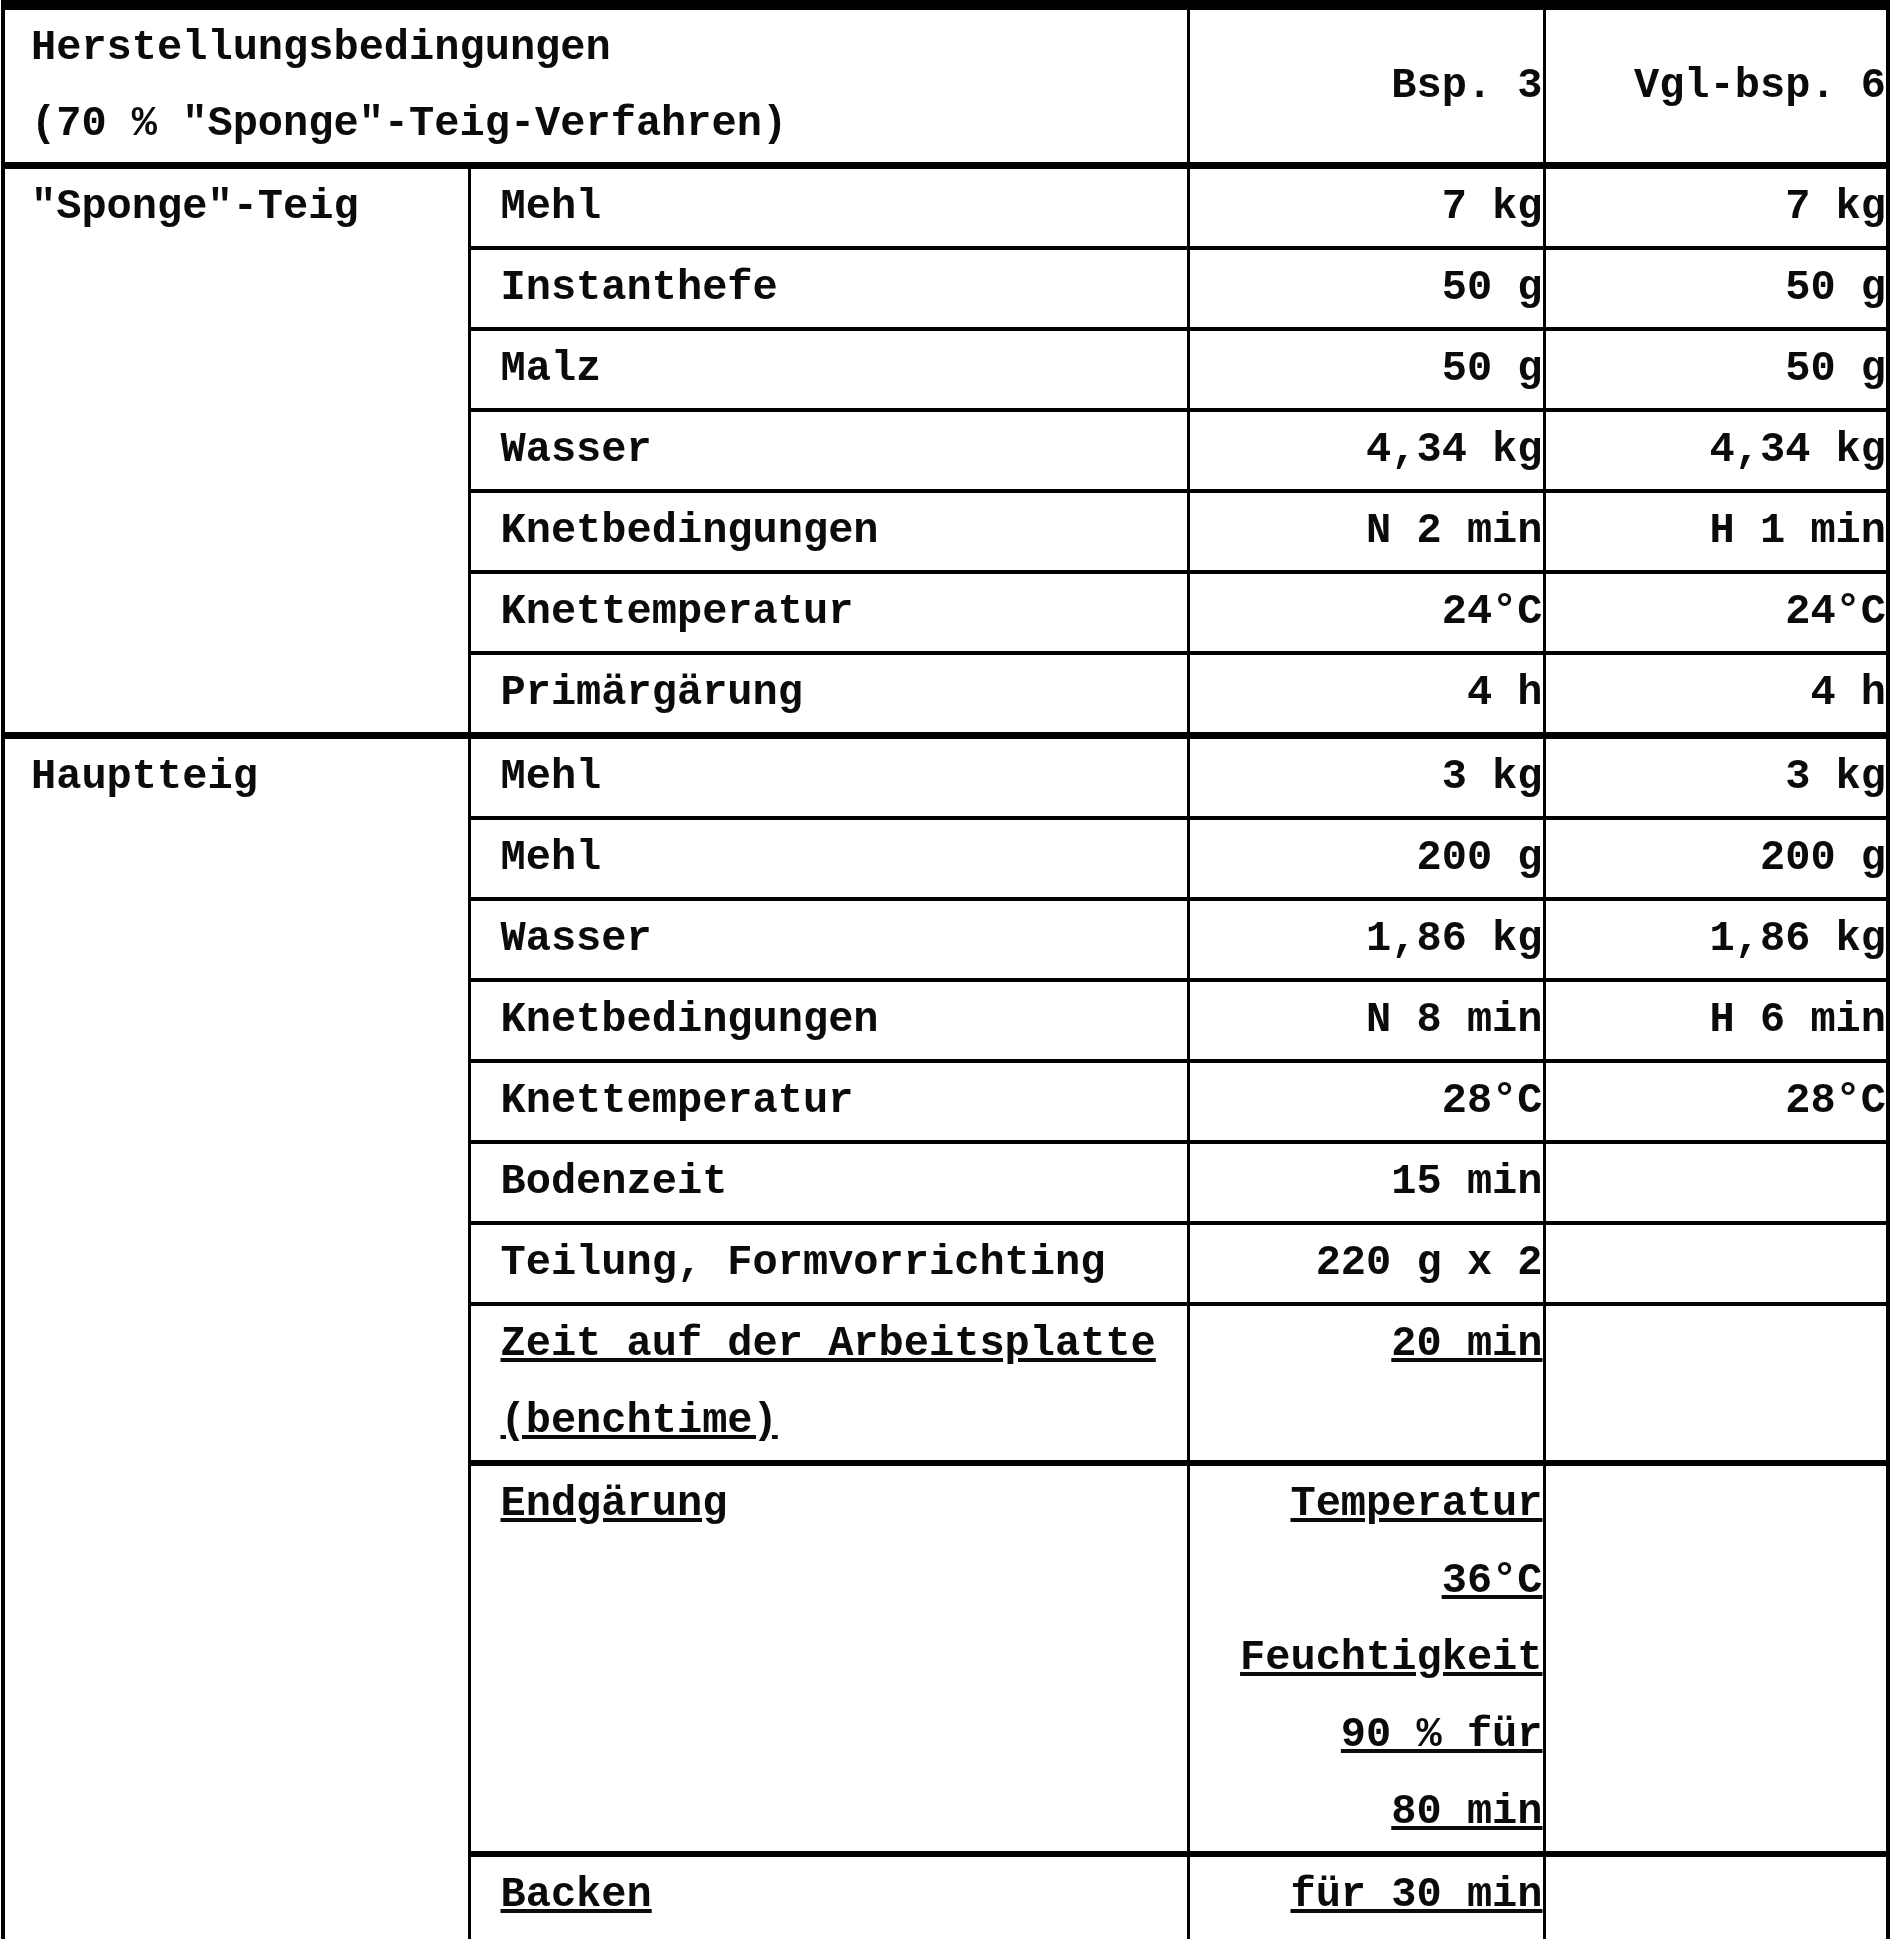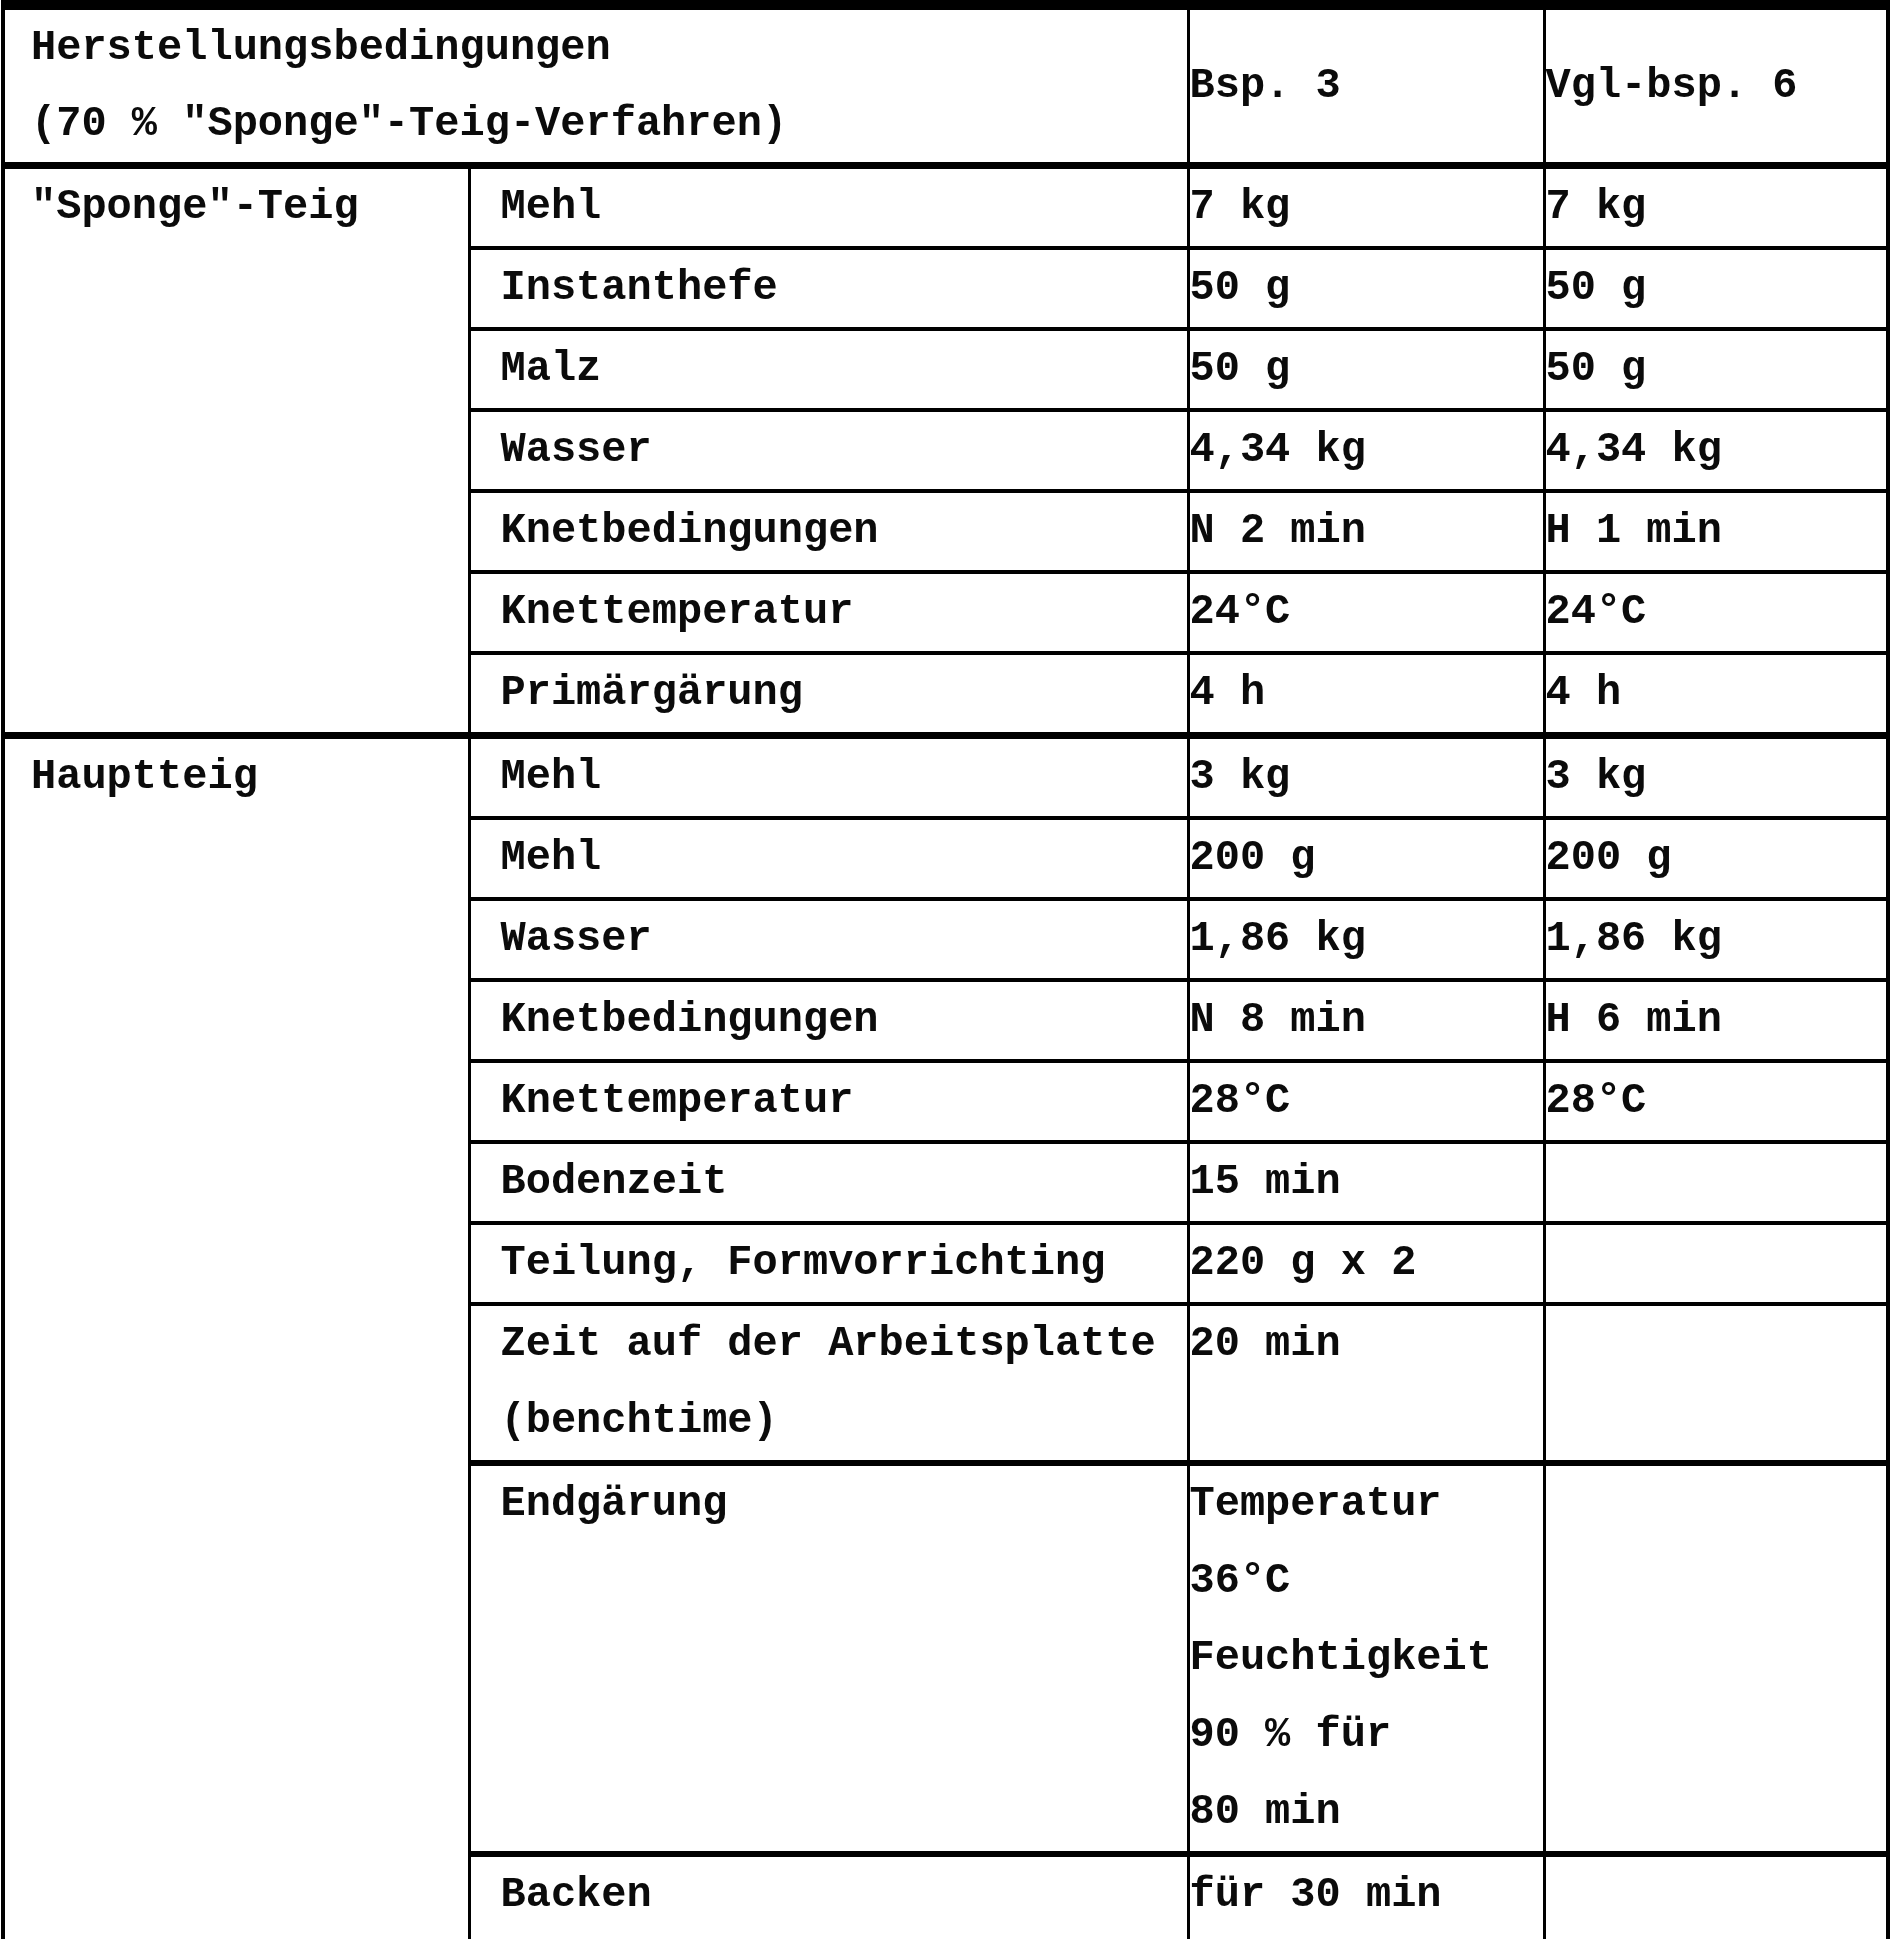--- a/index.html
+++ b/index.html
@@ -45,30 +45,30 @@
   tr { height: 77px; }
   tr.h2 { height: 154px; }
   tr.h5 { height: 385px; }
 
   td.label, td.group {
     text-align: left;
     padding-left: 30px;
     padding-right: 8px;
   }
   td.group { vertical-align: top; padding-left: 26px; }
-  td.val { text-align: left; }
+  td.val { text-align: right; }
 
   tr.header-row td { vertical-align: middle; }
   tr.header-row { height: 158px; }
   td.hdr-title {
     text-align: left;
     padding-left: 26px;
     line-height: 76px;
   }
-  tr.top-align td { vertical-align: top; }
+  tr.top-align td { vertical-align: top; text-decoration: underline; }
 
   
   tr.sep td { border-top-width: 7px; }
   tr.sep2 td { border-top-width: 6px; margin-left: 24px; }
 </style>
 </head>
 <body>
 
 <table class="doc-table">
   <colgroup>

